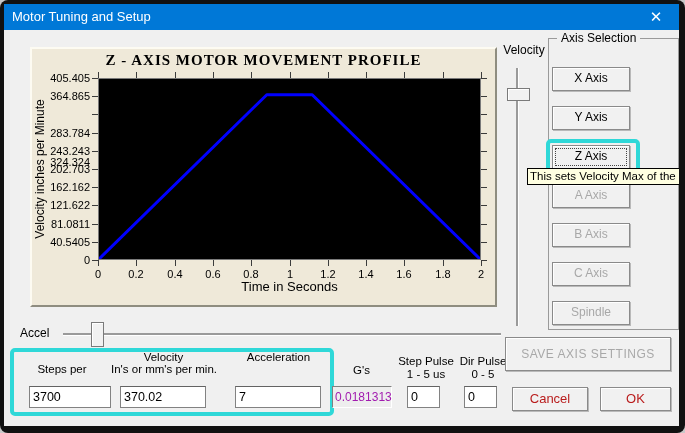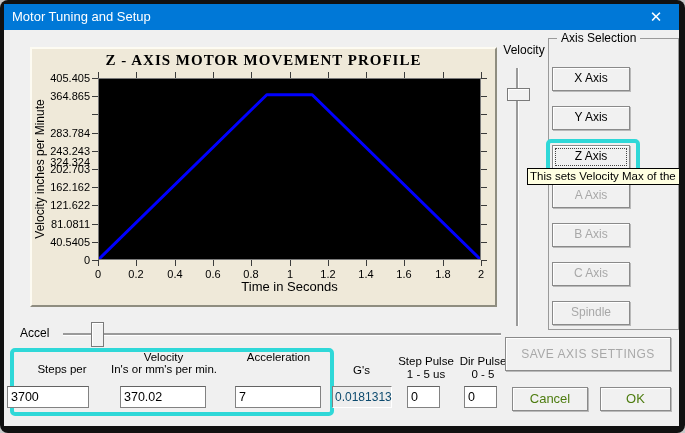--- a/index.html
+++ b/index.html
@@ -38,23 +38,23 @@
   .axis-btn.selected{outline:1px dotted #444;outline-offset:-4px;}
   .hl-box{position:absolute;border:4px solid #2FD8D8;border-radius:5px;pointer-events:none;}
   .tooltip{position:absolute;left:523px;top:138px;width:151px;height:15px;background:#FFFFE1;border:1px solid #000;
          font-size:11.5px;line-height:15px;padding:0 2px;white-space:nowrap;overflow:hidden;color:#000;}
 
   
   .fld-label{position:absolute;font-size:11.5px;color:#000;text-align:center;}
   .edit{position:absolute;height:20px;background:#fff;border:1px solid #828282;border-top-color:#636363;
         font-family:"Liberation Sans",sans-serif;font-size:12.5px;color:#000;padding:0 3px;box-sizing:content-box;}
   .ro-box{position:absolute;left:328px;top:356px;width:54px;height:20px;background:#eeeeee;
-        border:1px solid;border-color:#808080 #ffffff #ffffff #808080;font-size:12px;line-height:20px;padding:0 2px;color:#0c4a6e;}
+        border:1px solid;border-color:#808080 #ffffff #ffffff #808080;font-size:12px;line-height:20px;padding:0 2px;color:#a21caf;}
   .push-btn{position:absolute;background:#f1f1f1;border:1px solid #8a8a8a;box-shadow:inset 1px 1px 0 #fff,1px 1px 0 #b9b9b9;
-        text-align:center;color:#4d7c0f;cursor:pointer;}
+        text-align:center;color:#b91c1c;cursor:pointer;}
   .push-btn.disabled{color:#a8a8a8;letter-spacing:0.5px;cursor:default;}
 </style>
 </head>
 <body>
 
 <div class="frame">
   <div class="titlebar">
     <span class="title-text">Motor Tuning and Setup</span>
     <span class="close-btn">✕</span>
   </div>
@@ -167,21 +167,21 @@
     <div class="fld-label" style="left:13px;top:333px;width:90px;">Steps per</div>
     <div class="fld-label" style="left:112px;top:321px;width:95px;">Velocity</div>
     <div class="fld-label" style="left:106px;top:333px;width:108px;">In's or mm's per min.</div>
     <div class="fld-label" style="left:227px;top:321px;width:95px;">Acceleration</div>
     <div class="fld-label" style="left:330px;top:334px;width:55px;">G's</div>
     <div class="fld-label" style="left:391px;top:325px;width:62px;">Step Pulse</div>
     <div class="fld-label" style="left:391px;top:338px;width:62px;">1 - 5 us</div>
     <div class="fld-label" style="left:448px;top:325px;width:62px;">Dir Pulse</div>
     <div class="fld-label" style="left:448px;top:338px;width:62px;">0 - 5</div>
 
-    <input class="edit" style="left: 3px; top: 356px; width: 74px;" value="3700">
+    <input class="edit" style="left: 25px; top: 356px; width: 74px;" value="3700">
     <input class="edit" style="left: 116px; top: 356px; width: 78px;" value="370.02">
     <input class="edit" style="left: 231px; top: 356px; width: 78px;" value="7">
     <div class="ro-box">0.0181313</div>
     <input class="edit" style="left: 403px; top: 356px; width: 25px;" value="0">
     <input class="edit" style="left: 460px; top: 356px; width: 25px;" value="0">
 
     <div class="push-btn disabled" style="left:501px;top:307px;width:164px;height:32px;line-height:32px;font-size:12px;">SAVE AXIS SETTINGS</div>
     <div class="push-btn" style="left:508px;top:357px;width:74px;height:22px;line-height:21px;font-size:13px;">Cancel</div>
     <div class="push-btn" style="left:596px;top:357px;width:69px;height:22px;line-height:21px;font-size:13px;">OK</div>
   </div>

